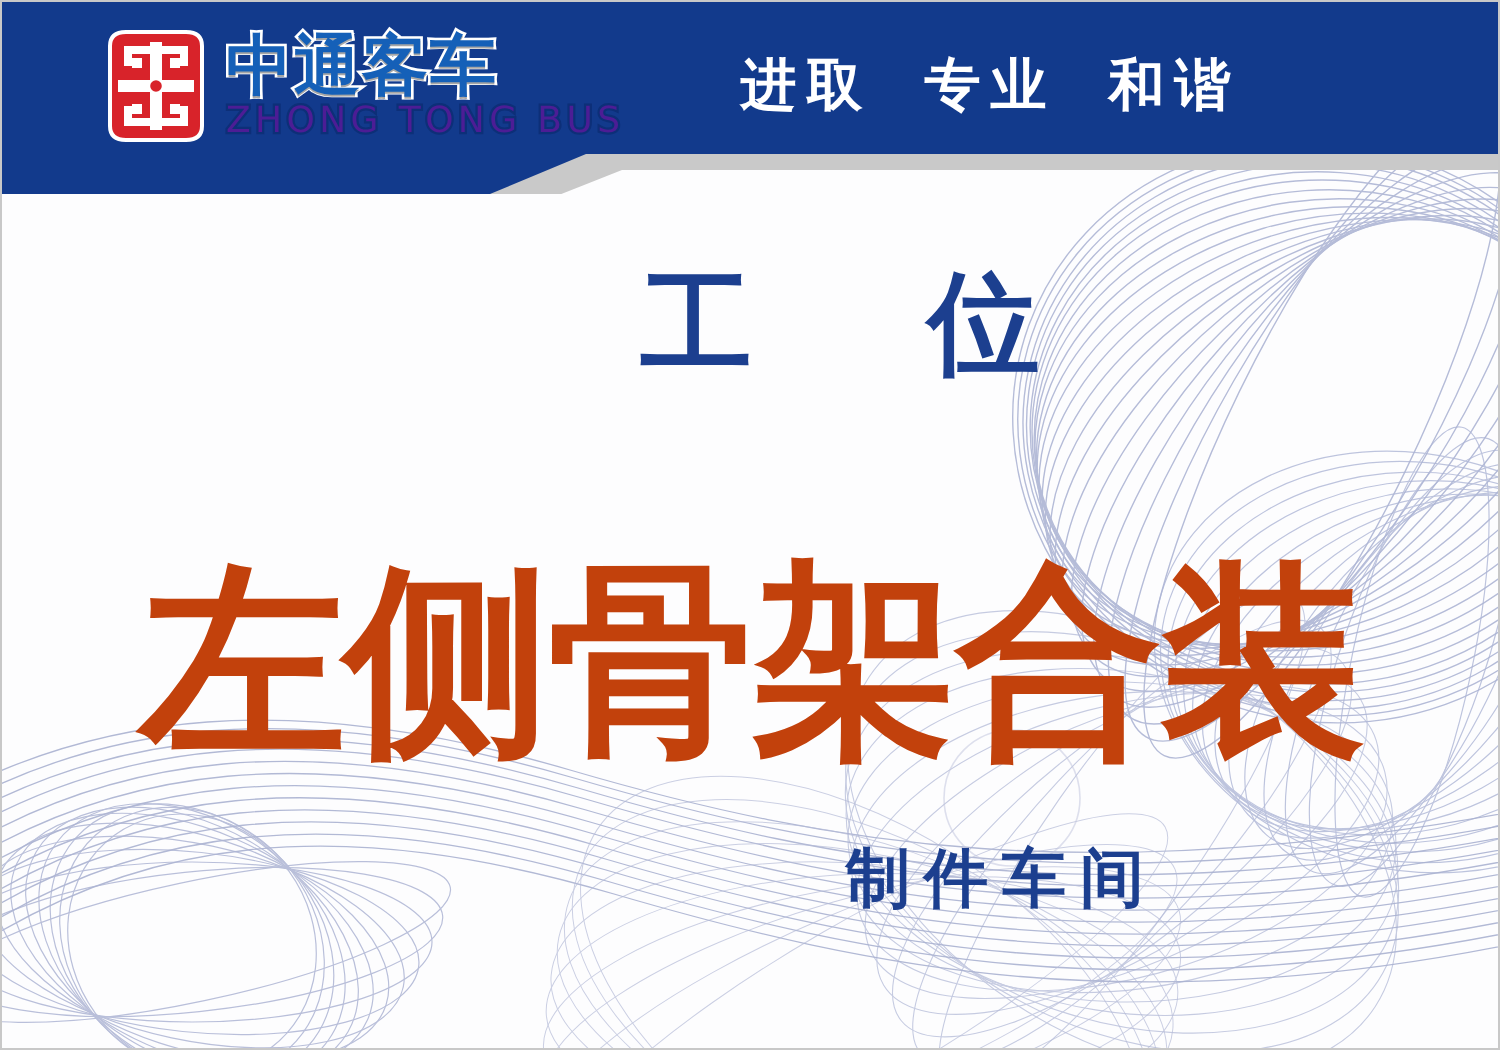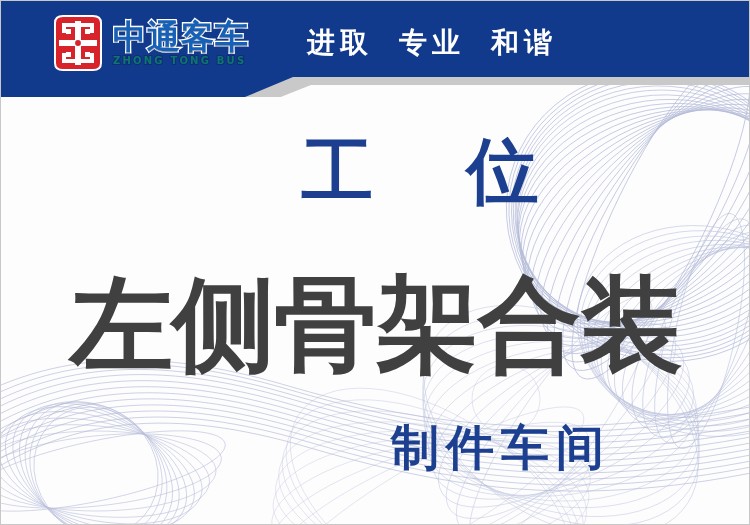--- a/index.html
+++ b/index.html
@@ -66,25 +66,25 @@
     font-weight:bold;
     line-height:1;
     letter-spacing:1px;
     color:#1560b8;
     -webkit-text-stroke:2.6px #ffffff;
     paint-order:stroke fill;
     text-shadow:0 1px 0 rgba(0,0,0,.35);
   }
   .logo-en{
     font-family:"DejaVu Sans","Liberation Sans",sans-serif;
-    font-size:10px;
-    font-weight:bold;
+    font-size:18px;
+    font-weight:normal;
     line-height:1;
     letter-spacing:2.2px;
-    color:#0f766e;
+    color:#4c1d95;
     margin-top:3px;
     -webkit-text-stroke:2.2px #0d2f78;
     paint-order:stroke fill;
   }
 
   
   .slogan{
     margin-left:58px;
     display:flex;
     align-items:center;
@@ -110,52 +110,52 @@
   .line-station{
     position:absolute;
     top:42px;
     left:0;width:750px;
     text-align:center;
     padding-right:48px;
     box-sizing:border-box;
   }
   .line-station .txt{
     font-family:"DejaVu Sans","Liberation Sans",sans-serif;
-    font-size:72px;
+    font-size:56px;
     font-weight:bold;
     color:#1c3f8f;
     letter-spacing:34px;
     line-height:1;
     margin-left:170px;
   }
 
   .line-main{
     position:absolute;
     top:188px;
     left:0;width:750px;
     text-align:center;
   }
   .line-main .txt{
-    font-family:Liberation Mono, monospace;
+    font-family:Liberation Serif, serif;
     font-size:103px;
     font-weight:bold;
-    color:#404040;
+    color:#c2410c;
     letter-spacing:-1px;
     line-height:1;
   }
 
   .line-shop{
     position:absolute;
     top:330px;
     left:0;width:750px;
     text-align:center;
   }
   .line-shop .txt{
     font-family:"DejaVu Sans","Liberation Sans",sans-serif;
-    font-size:48px;
+    font-size:32px;
     font-weight:bold;
     color:#1c3f8f;
     letter-spacing:7px;
     line-height:1;
     margin-left:250px;
   }
 </style>
 </head>
 <body>
 

